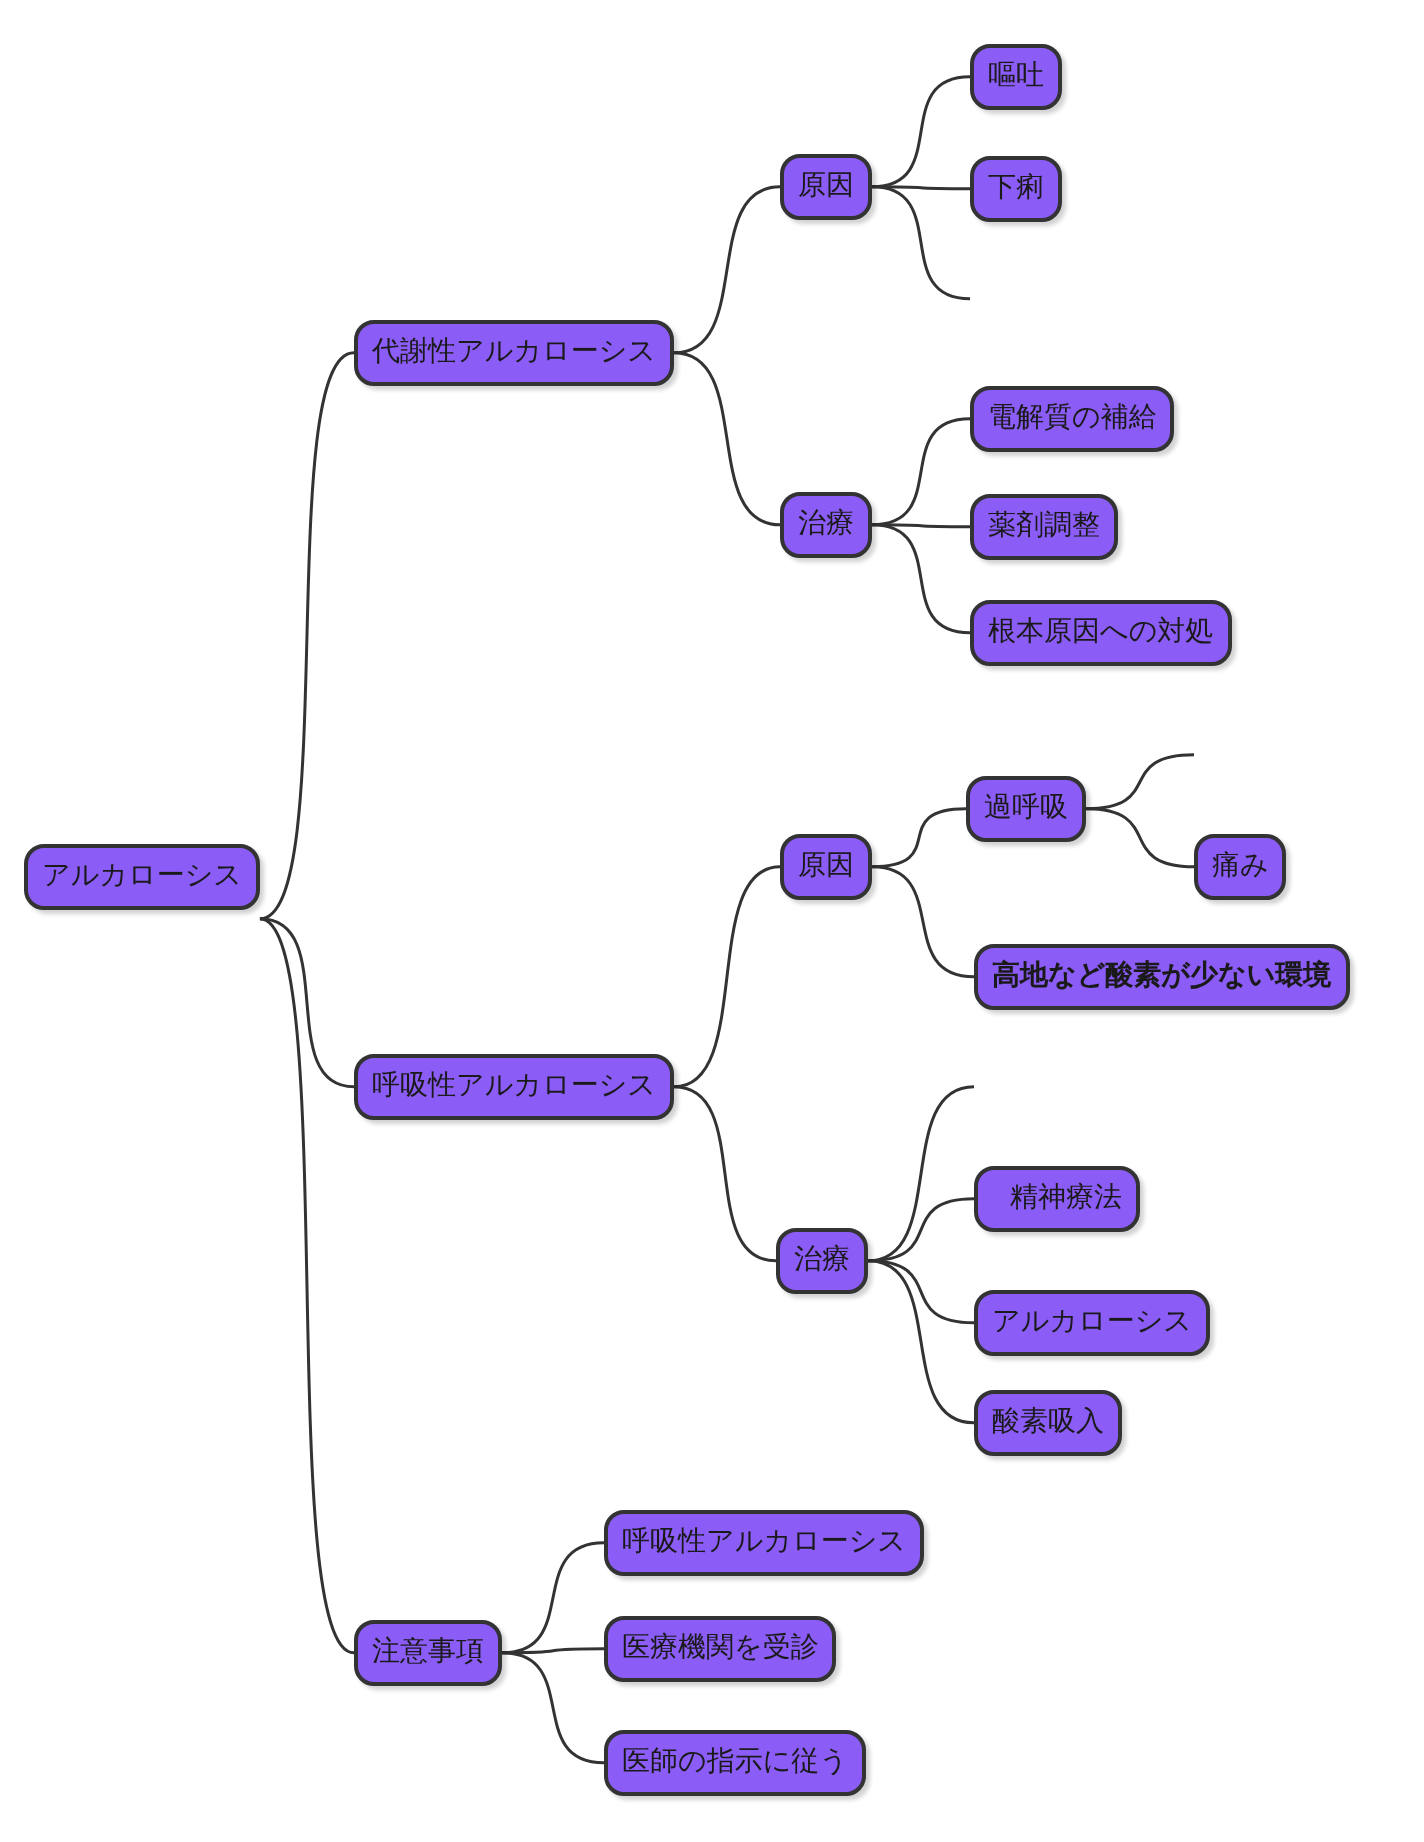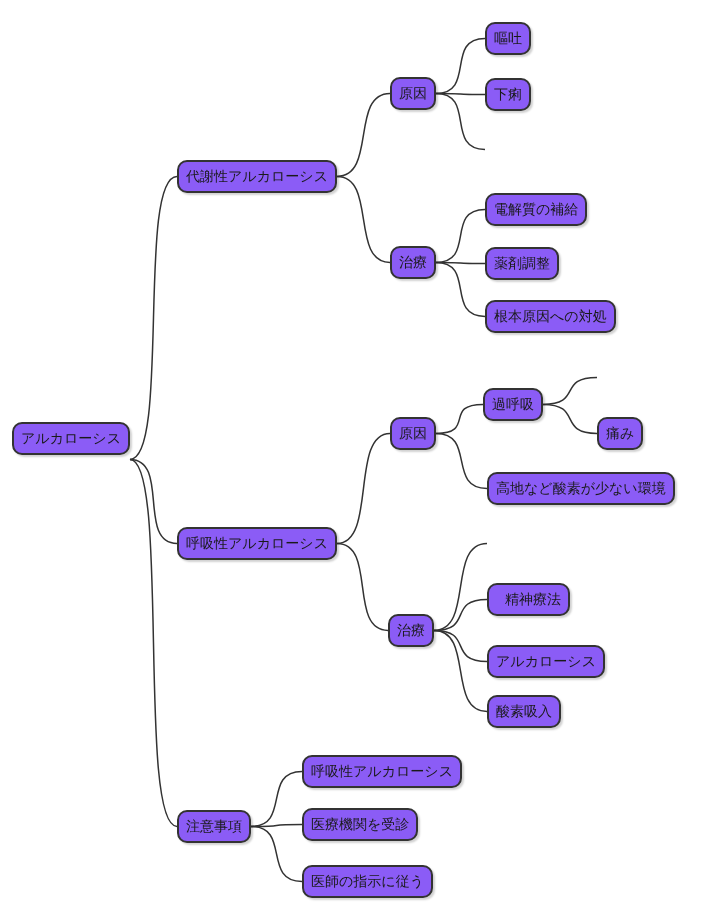--- a/index.html
+++ b/index.html
@@ -77,21 +77,21 @@
   <div class="node" style="left:485px; top:22px;">嘔吐</div>
   <div class="node" style="left:485px; top:78px;">下痢</div>
   <div class="node" style="left:390px; top:246px;">治療</div>
   <div class="node" style="left:485px; top:193px;">電解質の補給</div>
   <div class="node" style="left:485px; top:247px;">薬剤調整</div>
   <div class="node" style="left:485px; top:300px;">根本原因への対処</div>
   <div class="node" style="left:177px; top:527px;">呼吸性アルカローシス</div>
   <div class="node" style="left:390px; top:417px;">原因</div>
   <div class="node" style="left:483px; top:388px;">過呼吸</div>
   <div class="node" style="left:597px; top:417px;">痛み</div>
-  <div class="node" style="left:487px; top:472px;">高地など酸素が少ない環境</div>
+  <div class="node" style="left:487px; top:472px;font-weight:bold;">高地など酸素が少ない環境</div>
   <div class="node" style="left:388px; top:614px;">治療</div>
   <div class="node" style="left:487px; top:583px;padding-left:16px;">精神療法</div>
   <div class="node" style="left:487px; top:645px;">アルカローシス</div>
   <div class="node" style="left:487px; top:695px;">酸素吸入</div>
   <div class="node" style="left:177px; top:810px;">注意事項</div>
   <div class="node" style="left:302px; top:755px;">呼吸性アルカローシス</div>
   <div class="node" style="left:302px; top:808px;">医療機関を受診</div>
   <div class="node" style="left:302px; top:865px;">医師の指示に従う</div>
 </div>
 

